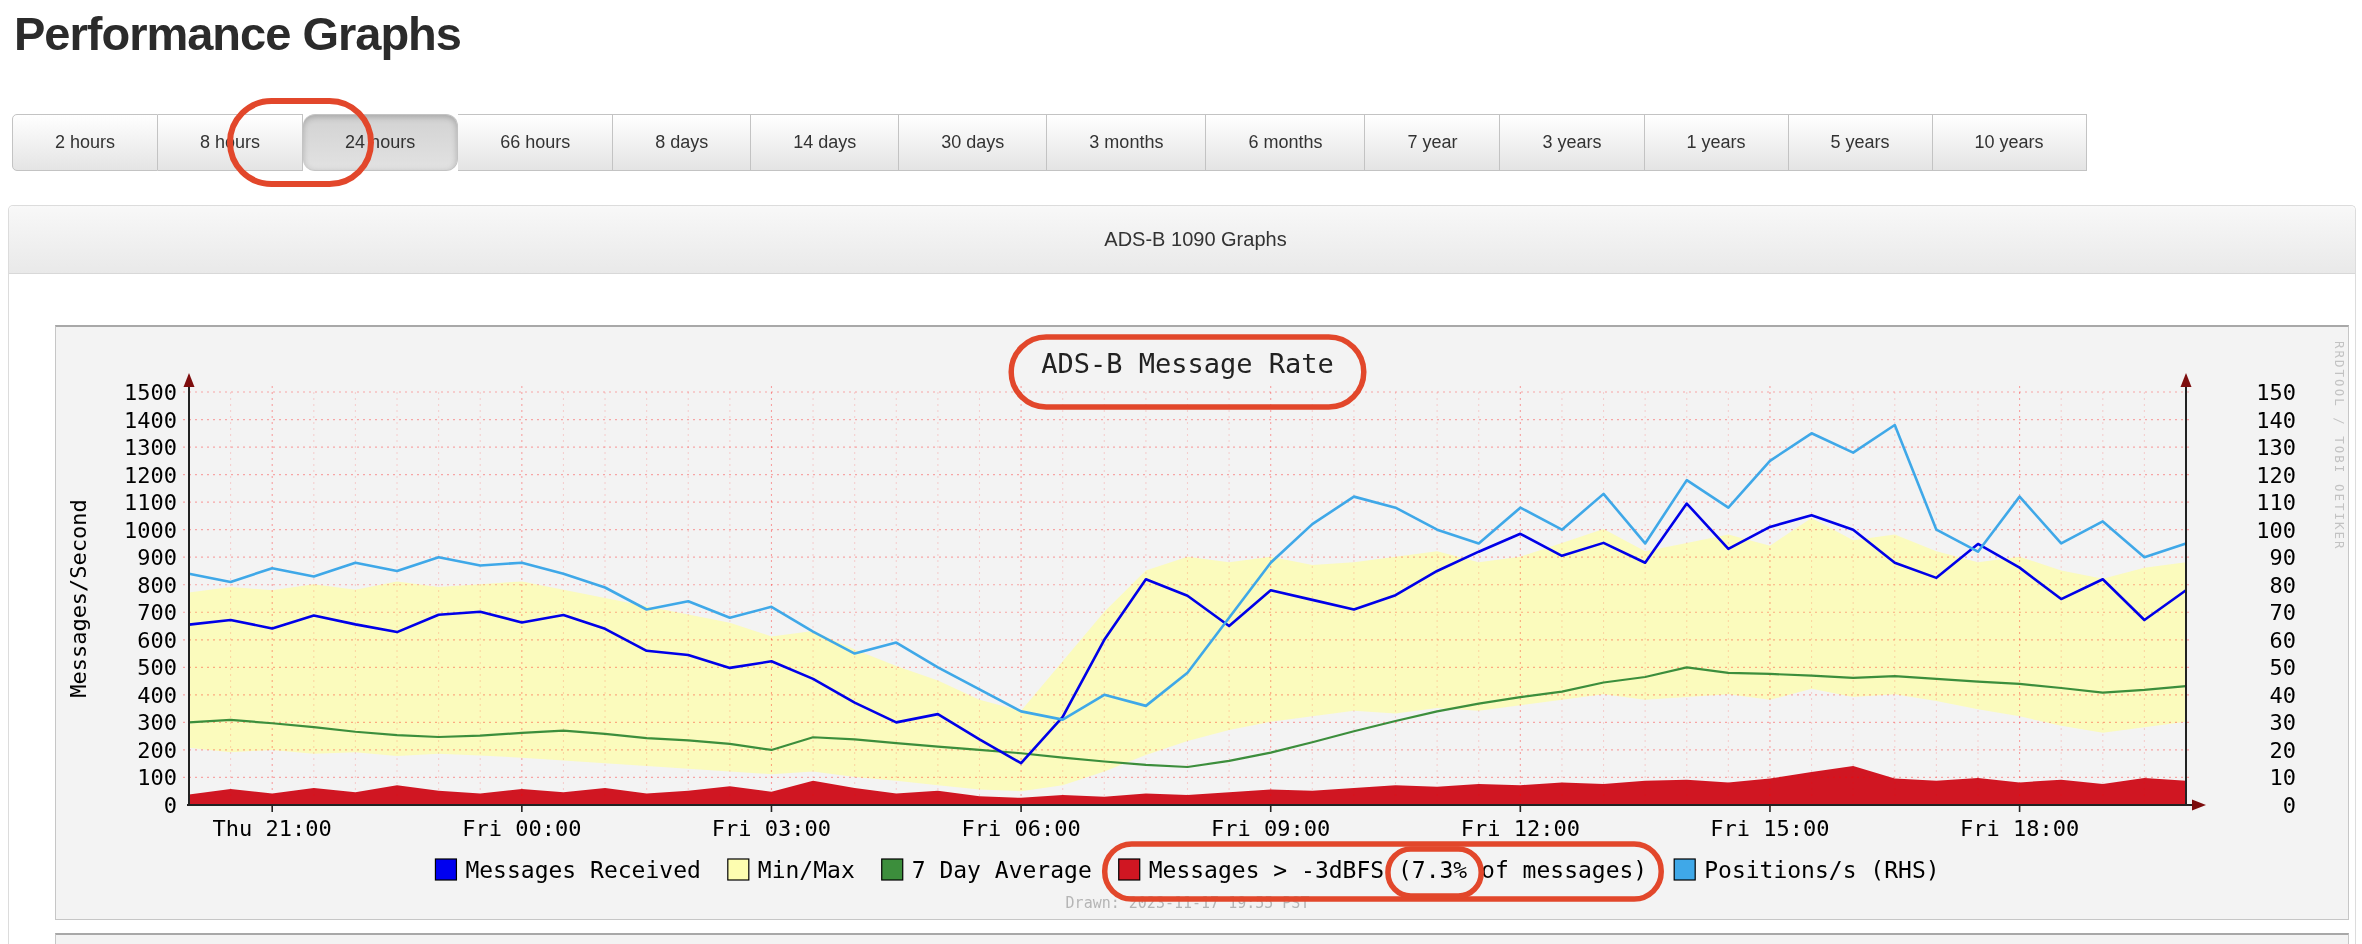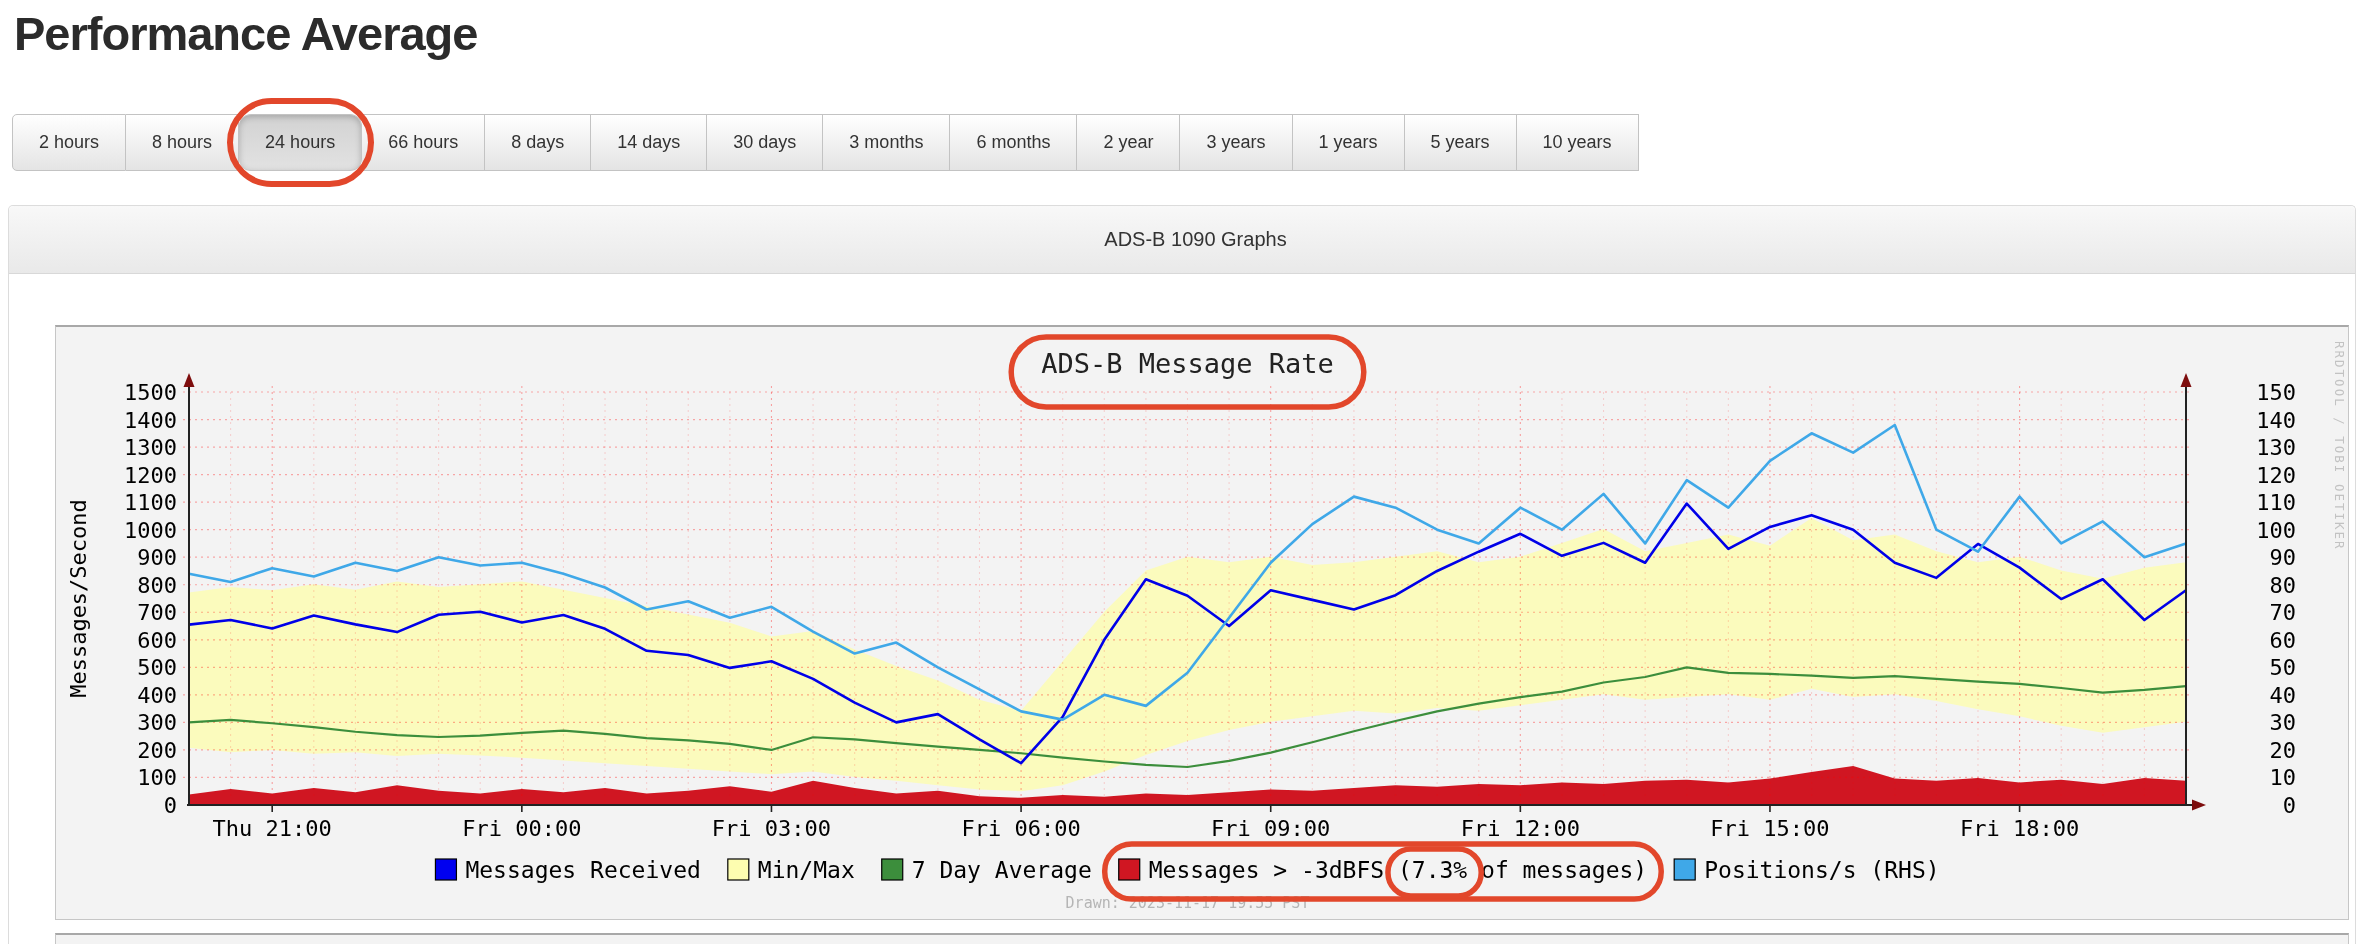--- a/index.html
+++ b/index.html
@@ -1,50 +1,50 @@
 <!DOCTYPE html>
 <html><head>
 <meta charset="utf-8">
 <style>
   html,body{margin:0;padding:0;background:#fff;}
   body{width:2362px;height:944px;overflow:hidden;font-family:"Liberation Sans",sans-serif;color:#333;}
   h1{margin:6px 0 0 14px;font-size:47px;line-height:56px;font-weight:bold;color:#2b2b2b;letter-spacing:-1px;}
   .btn-toolbar{position:relative;display:inline-flex;margin:52px 0 0 12px;}
-  .btn{appearance:none;-webkit-appearance:none;margin:0;padding:0 26px;height:57px;line-height:55px;
+  .btn{appearance:none;-webkit-appearance:none;margin:0;padding:0 42px;height:57px;line-height:55px;
        font-family:"Liberation Sans",sans-serif;font-size:18px;color:#333;
        background:linear-gradient(#ffffff,#e4e4e4);border:1px solid #c3c3c3;border-left-width:0;
        cursor:pointer;white-space:nowrap;}
   .btn:first-child{border-left-width:1px;border-radius:5px 0 0 5px;}
   .btn:last-child{border-radius:0 5px 5px 0;}
   .btn.active{background:linear-gradient(#d2d2d2,#e2e2e2);box-shadow:inset 0 2px 6px rgba(0,0,0,.22);border-radius:12px;}
   .oval-annotation{position:absolute;border:6px solid #e2472b;border-radius:46px;pointer-events:none;z-index:5;}
   .panel{margin:34px 0 0 8px;width:2346px;border:1px solid #dcdcdc;border-bottom:none;border-radius:5px 5px 0 0;}
   .panel-header{background:linear-gradient(#f8f8f8,#e9e9e9);border-bottom:1px solid #d8d8d8;
        border-radius:5px 5px 0 0;padding:22px 0 22px 27px;font-size:20px;color:#333;text-align:center;}
   .panel-body{background:#fff;padding:51px 0 0 46px;}
   .rrd-graph{width:2292px;height:592px;background:#f3f3f3;border:1px solid #c6c6c6;border-top:2px solid #a8a8a8;position:relative;}
   .rrd-graph svg{display:block;}
   .next-graph{margin-top:13px;width:2292px;height:16px;background:#f3f3f3;border-top:2px solid #a8a8a8;border-left:1px solid #c6c6c6;border-right:1px solid #c6c6c6;}
 </style>
 </head>
 <body>
 
 <div class="page">
-  <h1>Performance Average</h1>
+  <h1>Performance Graphs</h1>
   <div class="btn-toolbar">
       <button class="btn">2 hours</button>
       <button class="btn">8 hours</button>
       <button class="btn active">24 hours</button>
       <button class="btn">66 hours</button>
       <button class="btn">8 days</button>
       <button class="btn">14 days</button>
       <button class="btn">30 days</button>
       <button class="btn">3 months</button>
       <button class="btn">6 months</button>
-      <button class="btn">2 year</button>
+      <button class="btn">7 year</button>
       <button class="btn">3 years</button>
       <button class="btn">1 years</button>
       <button class="btn">5 years</button>
       <button class="btn">10 years</button>
       <div class="oval-annotation" style="border-color: rgb(226, 71, 43); left: 215px; top: -16px; width: 135px; height: 77px;"></div>
     </div>
   <div class="panel">
     <div class="panel-header">
       <span>ADS-B 1090 Graphs</span>
     </div>

